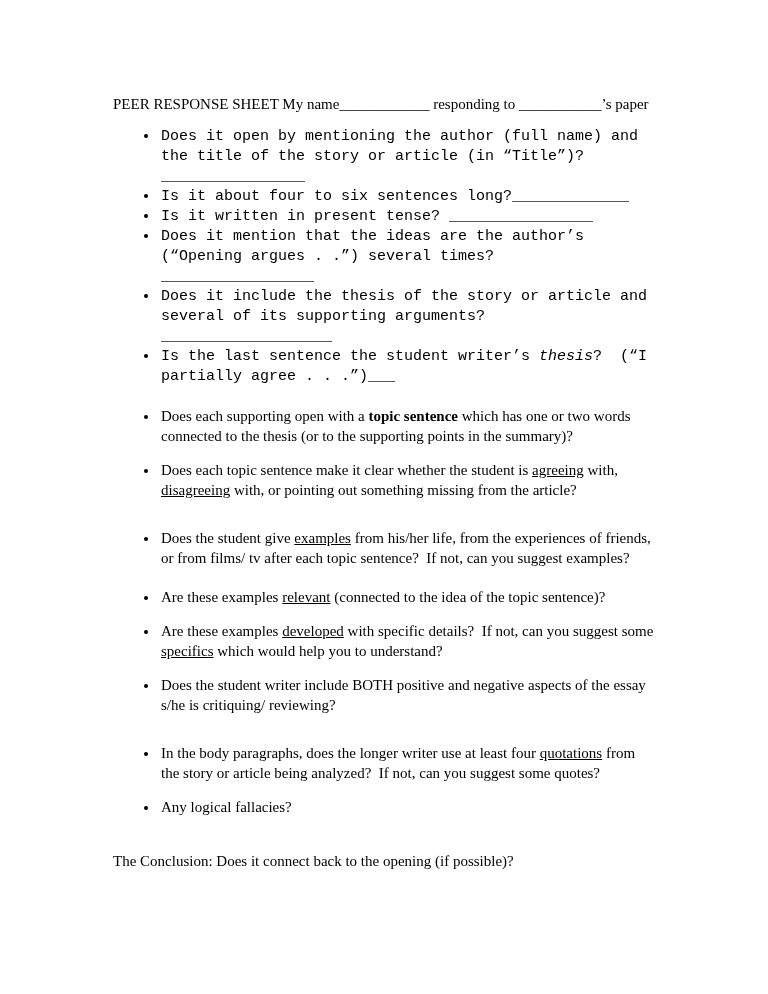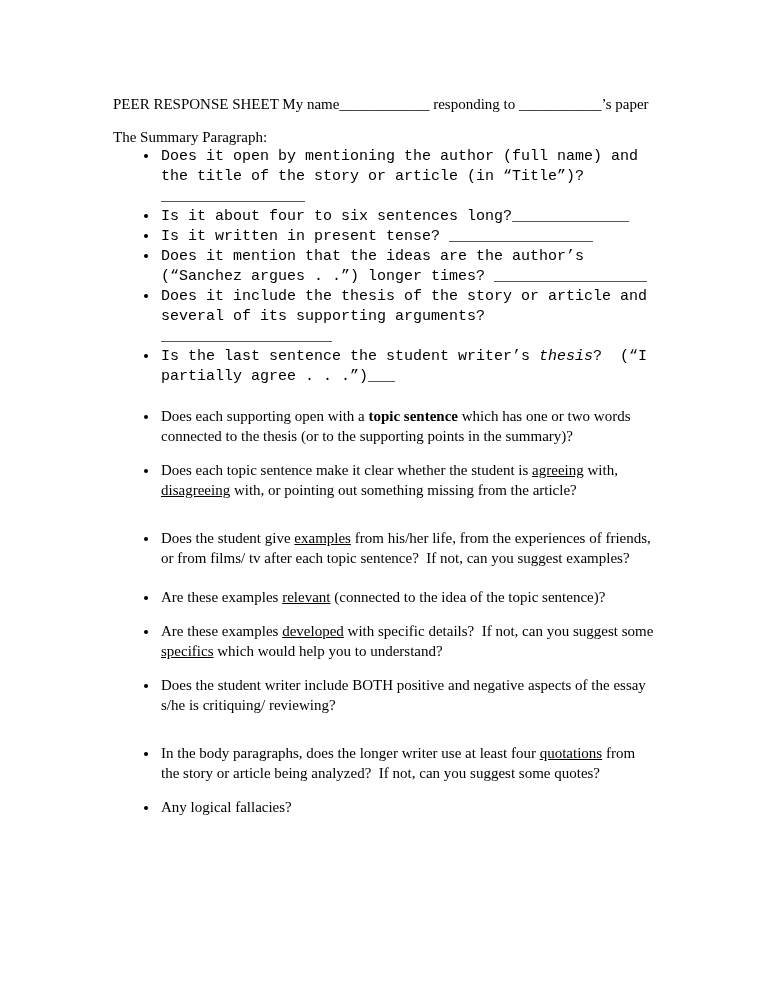--- a/index.html
+++ b/index.html
@@ -78,35 +78,35 @@
 </style>
 </head>
 <body>
 
 <div class="page">
 
   <p>PEER RESPONSE SHEET My name____________ responding to ___________’s paper</p>
 
 
 
-  <h2>The Summary Paragraph:</h2>
   <ul class="summary">
     <li>Does it open by mentioning the author (full name) and the title of the story or article (in “Title”)?________________</li>
     <li>Is it about four to six sentences long?_____________</li>
     <li>Is it written in present tense? ________________</li>
-    <li>Does it mention that the ideas are the author’s (“Sanchez argues . .”) longer times? _________________</li>
+    <li>Does it mention that the ideas are the author’s (“Opening argues . .”) several times? _________________</li>
     <li>Does it include the thesis of the story or article and several of its supporting arguments?___________________</li>
     <li><span>Is the last sentence the student writer’s </span><em>thesis</em><span>?  (“I partially agree . . .”)___</span></li>
   </ul>
 
   <ul class="body-list">
     <li><span>Does each supporting open with a </span><strong>topic sentence</strong><span> which has one or two words connected to the thesis (or to the supporting points in the summary)?</span></li>
     <li class="gap-xl"><span>Does each topic sentence make it clear whether the student is </span><span class="u">agreeing</span><span> with, </span><span class="u">disagreeing</span><span> with, or pointing out something missing from the article?</span></li>
     <li class="gap-lg"><span>Does the student give </span><span class="u">examples</span><span> from his/her life, from the experiences of friends, or from films/ tv after each topic sentence?  If not, can you suggest examples?</span></li>
     <li><span>Are these examples </span><span class="u">relevant</span><span> (connected to the idea of the topic sentence)?</span></li>
     <li><span>Are these examples </span><span class="u">developed</span><span> with specific details?  If not, can you suggest some </span><span class="u">specifics</span><span> which would help you to understand?</span></li>
     <li class="gap-xl">Does the student writer include BOTH positive and negative aspects of the essay s/he is critiquing/ reviewing?</li>
     <li><span>In the body paragraphs, does the longer writer use at least four </span><span class="u">quotations</span><span> from the story or article being analyzed?  If not, can you suggest some quotes?</span></li>
     <li>Any logical fallacies?</li>
   </ul>
 
+  <p class="conclusion">The Conclusion: Does it connect back to the opening (if possible)?</p>
 
 </div>
 
 </body></html>

